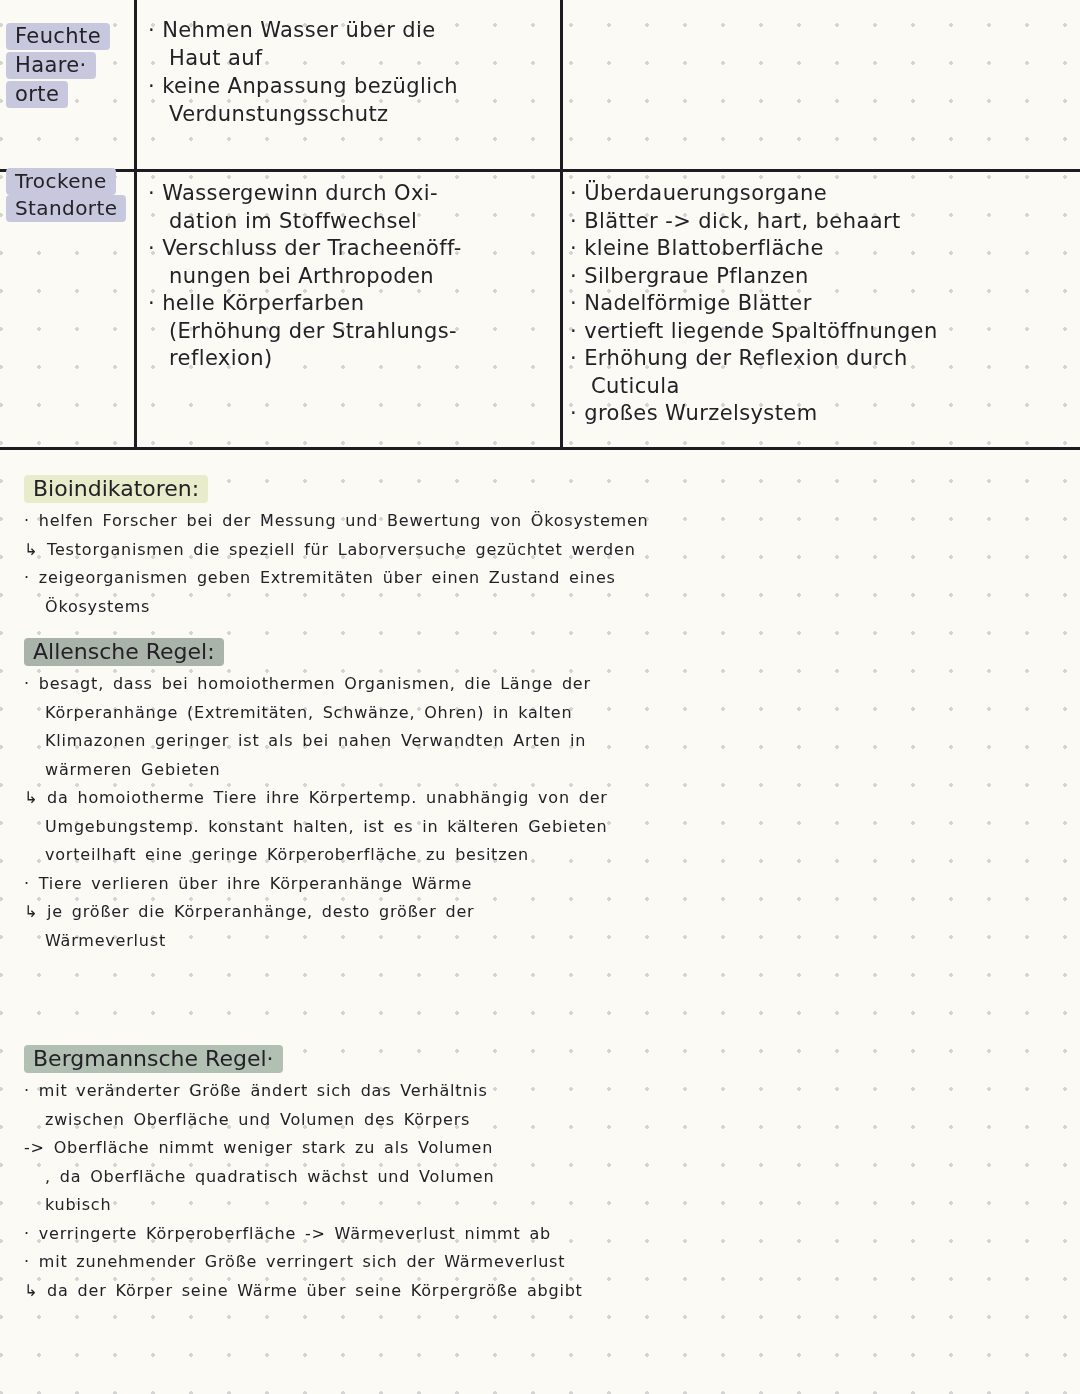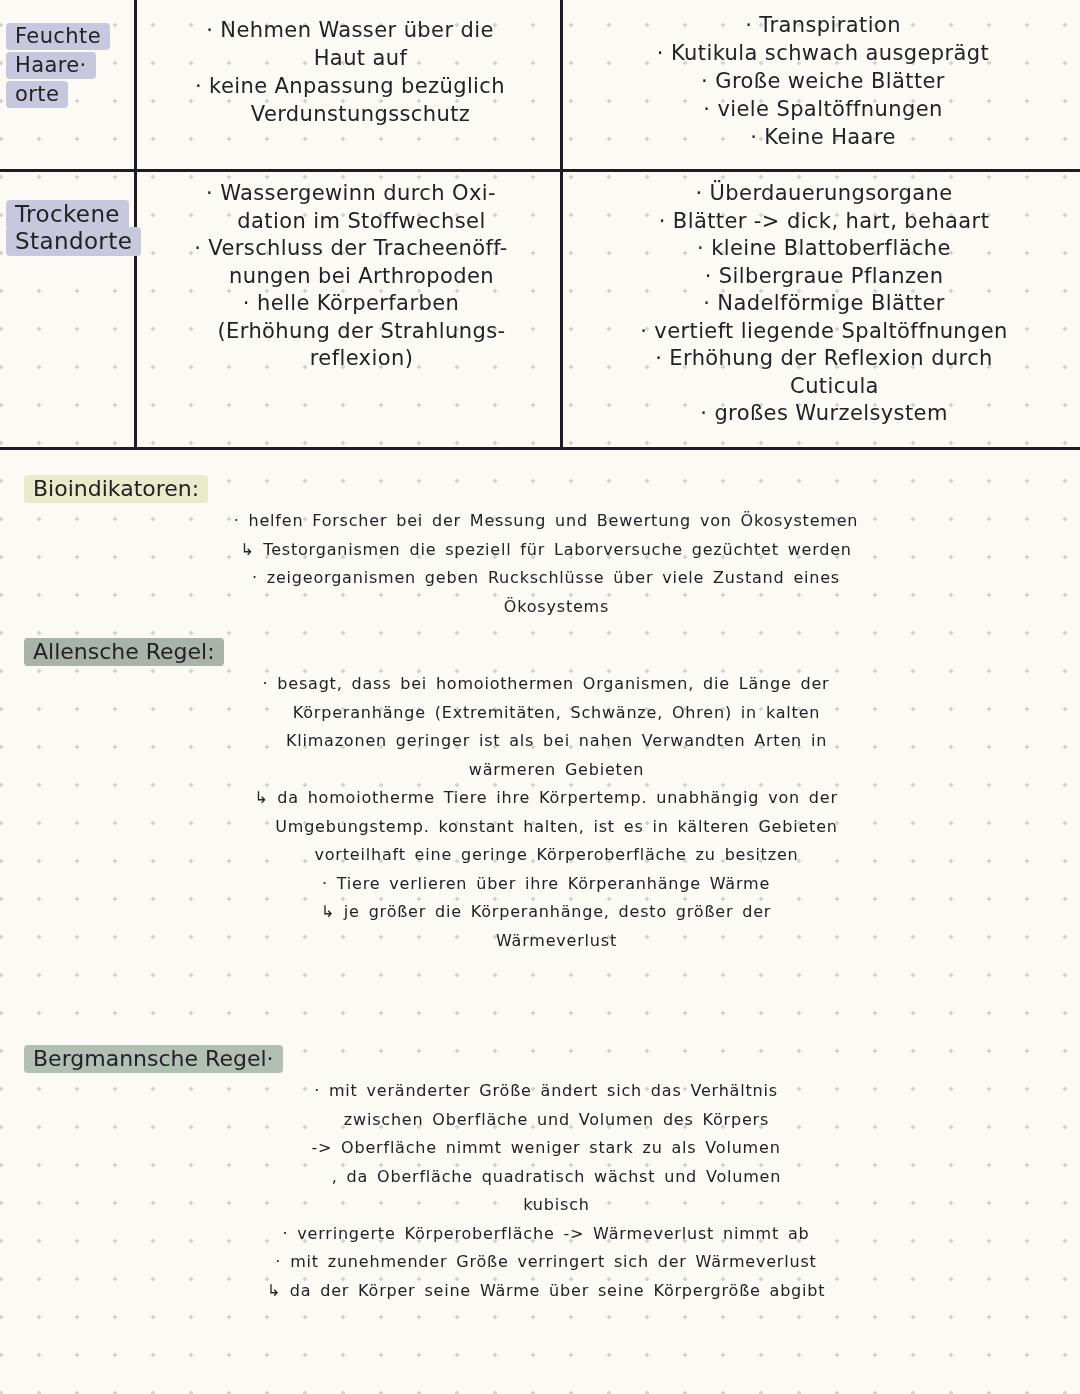--- a/index.html
+++ b/index.html
@@ -28,28 +28,27 @@
   .hdr-line { display:inline-block; margin-bottom:1px; }
   .hl { border-radius:4px; padding:1px 9px 2px; box-decoration-break:clone;text-align:right; }
   .hl-lav    { background:#c7c8de; }
   .hl-yellow { background:#e8ecca; }
   .hl-sage   { background:#a9b3aa; }
   .hl-green  { background:#b2bfb3; }
 
   .c-h1 { left:6px;  top:22px;  width:126px; }
   .c-a1 { left:148px; top:16px; width:404px; }
   .c-b1 { left:570px; top:11px; width:506px; }
-  .c-h2 { left:6px;  top:201px; width:128px; font-size:23px; line-height:26px; }
+  .c-h2 { left:6px;  top:168px; width:128px; font-size:20px; line-height:26px; }
   .c-a2 { left:148px; top:180px; width:406px; line-height:27.5px; }
   .c-b2 { left:570px; top:180px; width:508px; line-height:27.5px; }
 
   .bullet {
     padding-left:21px; text-indent:-21px;
     white-space:pre-line;
-    text-align:center;
   }
 
   
   .section { position:absolute; left:24px; width:1044px; }
   .sec-bio   { top:474px; }
   .sec-allen { top:637px; }
   .sec-berg  { top:1044px; }
   .heading { font-size:22px; line-height:30px; margin-bottom:3px; display:inline-block; }
   .section .bullet { font-size:16px; line-height:28.5px; letter-spacing:0.8px; word-spacing:3px; }
 </style>
@@ -68,27 +67,20 @@
       <span class="hdr-line"><span class="hl hl-lav">Feuchte</span></span><br>
       <span class="hdr-line"><span class="hl hl-lav">Haare·</span></span><br>
       <span class="hdr-line"><span class="hl hl-lav">orte</span></span>
     </div>
     <div class="cell c-a1">
       <div class="bullet">· Nehmen Wasser über die
 Haut auf</div>
       <div class="bullet">· keine Anpassung bezüglich
 Verdunstungsschutz</div>
     </div>
-    <div class="cell c-b1">
-      <div class="bullet">· Transpiration</div>
-      <div class="bullet">· Kutikula schwach ausgeprägt</div>
-      <div class="bullet">· Große weiche Blätter</div>
-      <div class="bullet">· viele Spaltöffnungen</div>
-      <div class="bullet">· Keine Haare</div>
-    </div>
 
     <div class="cell c-h2">
       <span class="hdr-line"><span class="hl hl-lav">Trockene</span></span><br>
       <span class="hdr-line"><span class="hl hl-lav">Standorte</span></span>
     </div>
     <div class="cell c-a2">
       <div class="bullet">· Wassergewinn durch Oxi-
 dation im Stoffwechsel</div>
       <div class="bullet">· Verschluss der Tracheenöff-
 nungen bei Arthropoden</div>
@@ -106,21 +98,21 @@
       <div class="bullet">· Erhöhung der Reflexion durch
 Cuticula</div>
       <div class="bullet">· großes Wurzelsystem</div>
     </div>
   </div>
 
   <div class="section sec-bio">
     <span class="heading"><span class="hl hl-yellow">Bioindikatoren:</span></span>
     <div class="bullet">· helfen Forscher bei der Messung und Bewertung von Ökosystemen</div>
     <div class="bullet">↳ Testorganismen die speziell für Laborversuche gezüchtet werden</div>
-    <div class="bullet">· zeigeorganismen geben Ruckschlüsse über viele Zustand eines
+    <div class="bullet">· zeigeorganismen geben Extremitäten über einen Zustand eines
 Ökosystems</div>
   </div>
 
   <div class="section sec-allen">
     <span class="heading"><span class="hl hl-sage">Allensche Regel:</span></span>
     <div class="bullet">· besagt, dass bei homoiothermen Organismen, die Länge der
 Körperanhänge (Extremitäten, Schwänze, Ohren) in kalten
 Klimazonen geringer ist als bei nahen Verwandten Arten in
 wärmeren Gebieten</div>
     <div class="bullet">↳ da homoiotherme Tiere ihre Körpertemp. unabhängig von der

